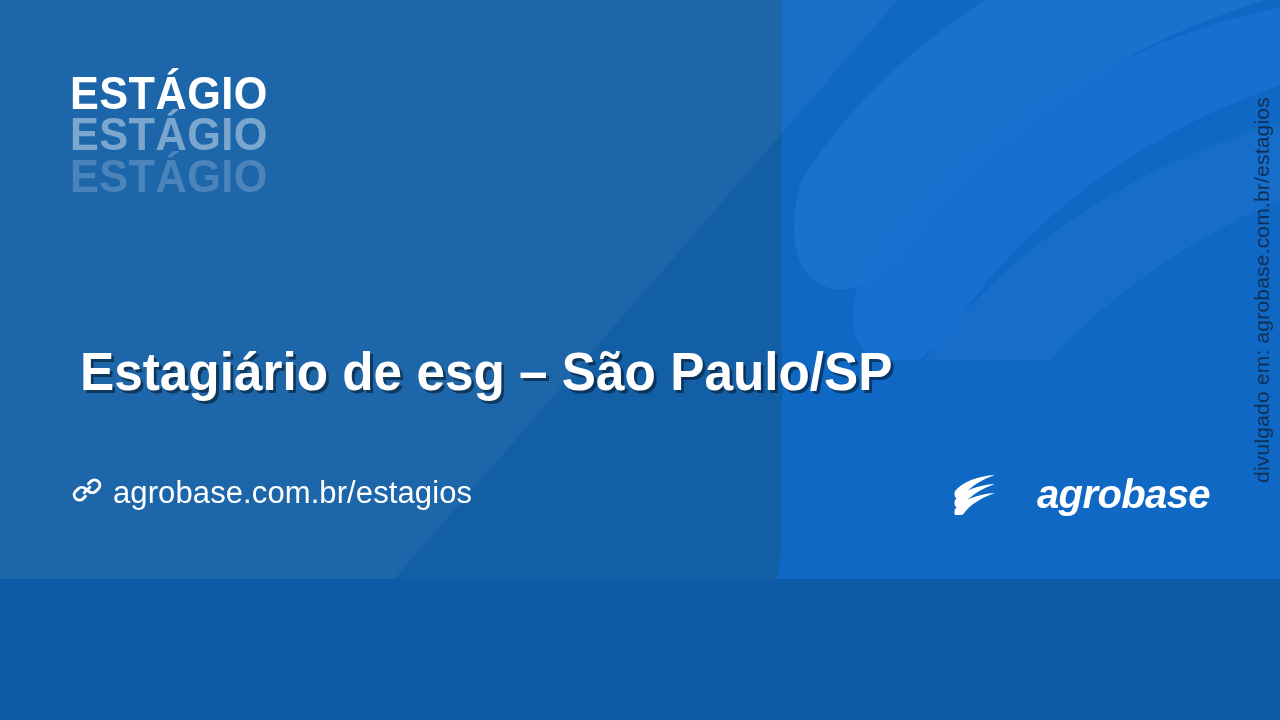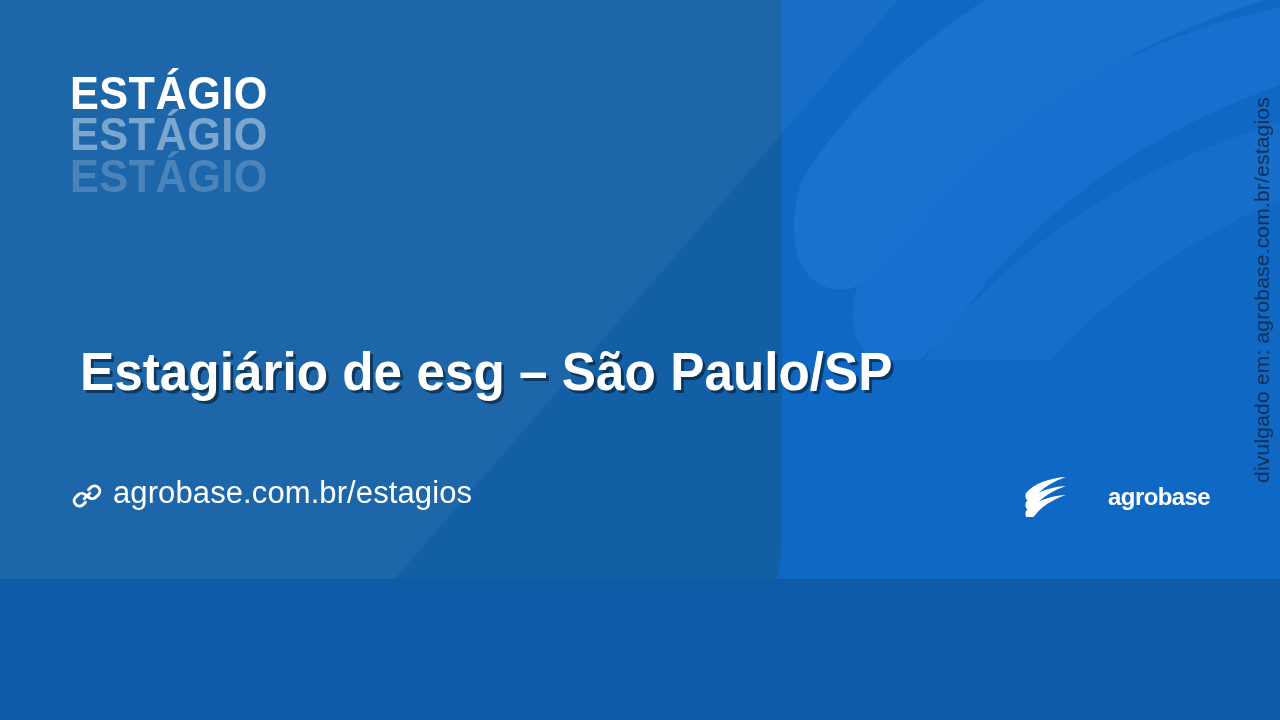--- a/index.html
+++ b/index.html
@@ -106,21 +106,21 @@
     text-shadow: 3px 3px 0 rgba(0,0,0,0.45);
     white-space: nowrap;
   }
 
   
   .url-row {
     position: absolute;
     left: 72px;
     bottom: 68px;
     display: flex;
-    align-items: flex-end;
+    align-items: flex-start;
     gap: 11px;
   }
   .link-icon {
     width: 30px;
     height: 30px;
     flex: 0 0 auto;
     display: block;
   }
   .url-text {
     font-family: "Liberation Sans Narrow", "Liberation Sans", sans-serif;
@@ -136,22 +136,23 @@
     position: absolute;
     right: 70px;
     bottom: 62px;
     display: flex;
     align-items: center;
     gap: 9px;
   }
   .brand-mark { width: 52px; height: 40px; display: block; flex: 0 0 auto; }
   .brand-name {
     font-family: "Liberation Sans", sans-serif;
+    font-style: italic;
     font-weight: 700;
-    font-size: 24px;
+    font-size: 40px;
     color: #ffffff;
     letter-spacing: -0.6px;
     white-space: nowrap;
     margin-left: 27px;
   }
 
   
   .vertical-caption {
     position: absolute;
     right: 6px;

